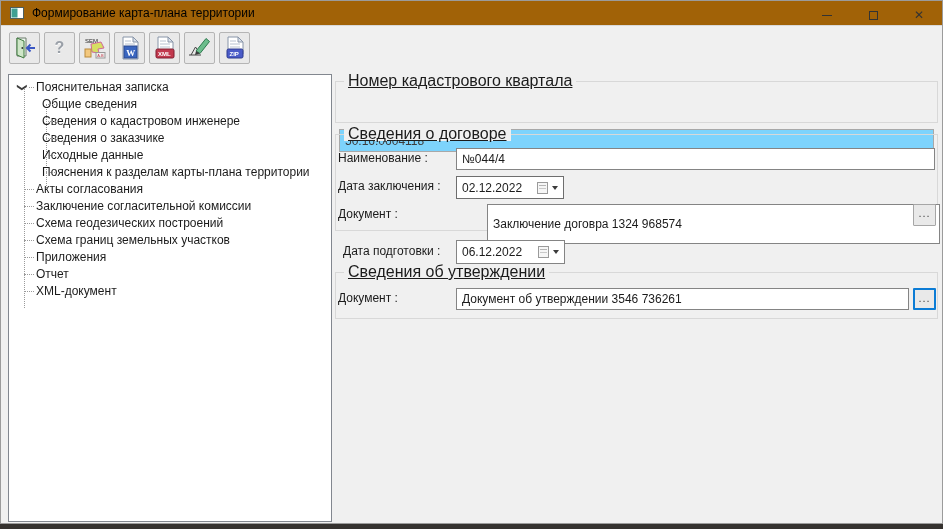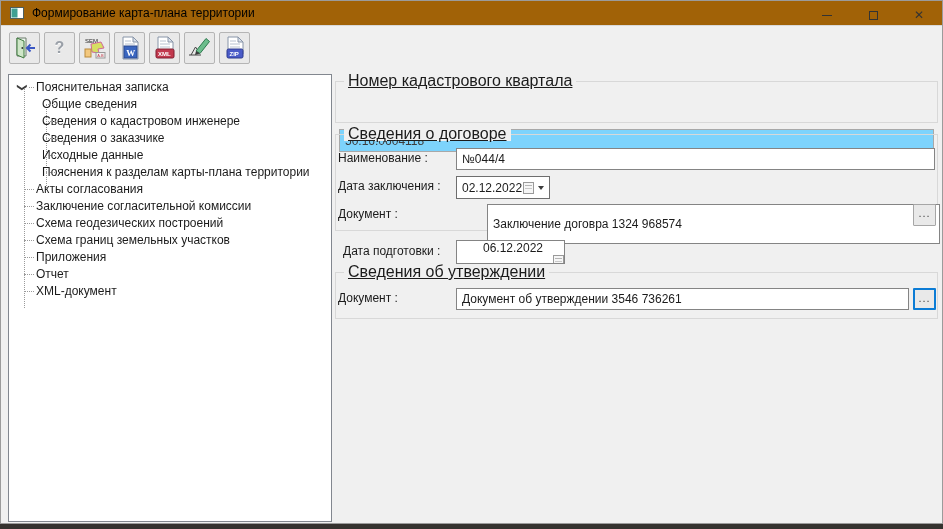--- a/index.html
+++ b/index.html
@@ -71,21 +71,21 @@
   .grp3 { left:334px; top:271px; width:603px; height:47px; }
   .field {
     position:absolute; background:#fff; border:1px solid #848484;
     font-size:12px; color:#1b1b1b; padding-left:5px;
     display:flex; align-items:center; white-space:nowrap; overflow:hidden;
   }
   .field.readonly { background:#7dd3fc; border-color:#a8a8a8; color:#3c3c3c;margin-top:36px; }
   .flabel { position:absolute; left:2px; font-size:12px; color:#1b1b1b; white-space:nowrap; }
   .f-kvartal { left:3px;  top:11px; width:595px; height:23px; }
   .f-name    { left:120px; top:13px; width:479px; height:22px; }
-  .f-date    { left:120px; top:41px; width:94px; height:23px; border-color:#6e6e6e; padding-left:5px; }
+  .f-date    { left:120px; top:41px; width:108px; height:23px; border-color:#6e6e6e; padding-left:5px; }
   .f-doc     { left:120px; top:69px; width:453px; height:40px;margin-left:31px; }
   .f-doc3    { left:120px; top:15px; width:453px; height:22px; }
   .datecombo { display:flex; align-items:center; }
   .cal-ico {
     margin-left:auto; width:11px; height:12px; border:1px solid #9a9a9a; background:#f6f6f6;
     position:relative; flex:0 0 auto;
   }
   .cal-ico::before { content:""; position:absolute; left:1px; top:2px; width:7px; height:1px; background:#b5b5b5; }
   .cal-ico::after  { content:""; position:absolute; left:1px; top:5px; width:7px; height:1px; background:#c9c9c9; }
   .dd-arrow {
@@ -95,21 +95,21 @@
   }
   .browse {
     position:absolute; width:23px; height:22px;
     background:#e9e9e9; border:1px solid #a6a6a6; border-radius:1px;
     font-size:11px; letter-spacing:1px; color:#444;
     display:flex; align-items:flex-start; justify-content:center; line-height:10px; padding-top:3px;
   }
   .browse.b1 { left:577px; top:69px; }
   .browse.b2 { left:577px; top:15px; border:2px solid #0c7cd5; }
   .prep-label { position:absolute; left:342px; top:243px; font-size:12px; white-space:nowrap; }
-  .prep-combo { left:455px; top:239px; width:109px; height:24px; position:absolute;flex-direction:column; }
+  .prep-combo { left:455px; top:239px; width:109px; height:24px; position:absolute; }
 </style>
 </head>
 <body>
 
 <div class="window">
 
   <div class="titlebar">
     <svg class="app-icon" viewBox="0 0 14 12">
       <rect x="0.5" y="0.5" width="13" height="11" fill="#ffffff" stroke="#4f5f5f"></rect>
       <rect x="1.5" y="1.5" width="6" height="9" fill="#3f9f93"></rect>

